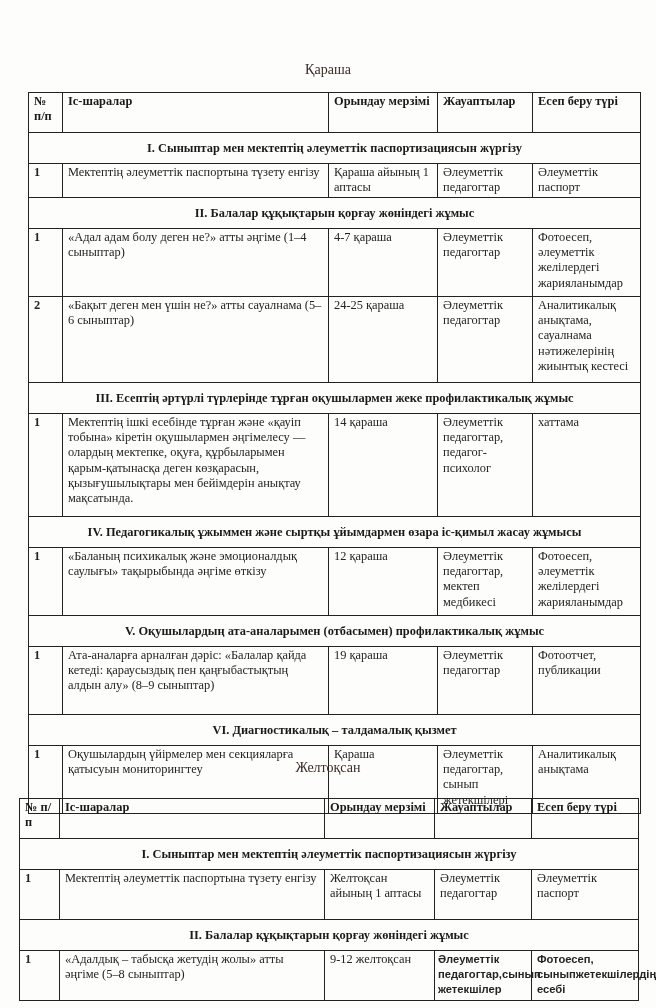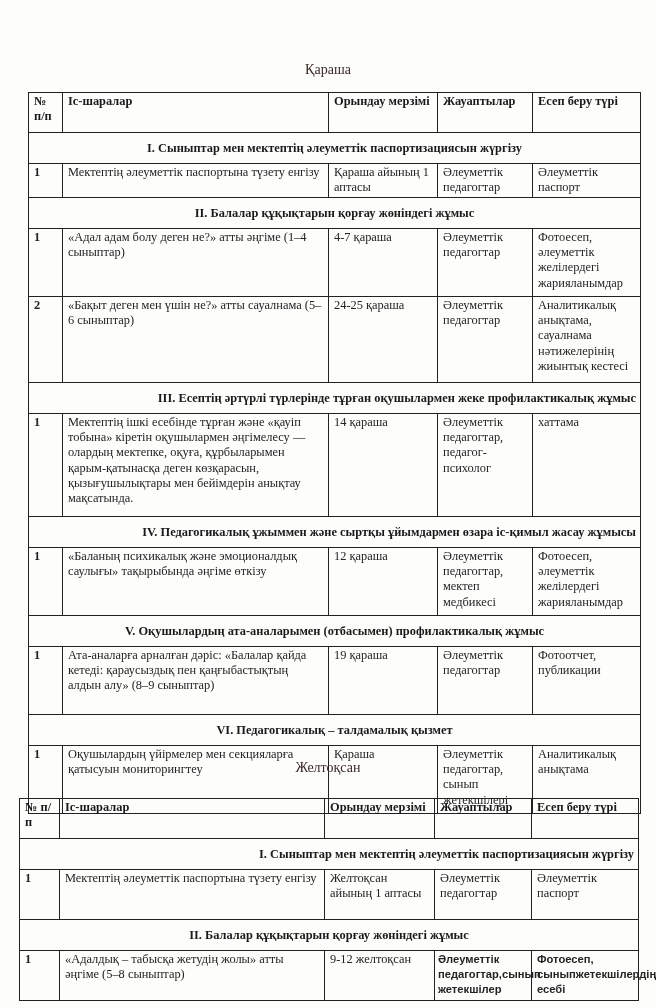--- a/index.html
+++ b/index.html
@@ -15,21 +15,21 @@
   }
   table.plan td, table.plan th {
     border: 1.3px solid #222; vertical-align: top; padding: 1px 5px 1px 5px;
     text-align: left; font-weight: normal; color: #242424;
   }
   table.plan th { font-weight: bold; color: #1a1a1a; }
   table.plan td.num { font-weight: bold; }
   table.plan tr.section td {
     font-weight: bold; text-align: center; padding: 8px 4px; line-height: 14px; color: #1a1a1a;
   }
-  table.plan tr.section td.left { text-align: right; }
+  table.plan tr.section td.left { text-align: center; }
   table.plan td.sans-bold { font-family: "Liberation Sans", "DejaVu Sans", sans-serif; font-size: 11.2px; line-height: 15px; font-weight: bold; }
 </style>
 </head>
 <body>
 
 <div class="month-title" style="top:62px;">Қараша</div>
 
 <table class="plan" style="left:28px; top:92px; width:612px;">
   <colgroup>
     <col style="width:34px">
@@ -103,21 +103,21 @@
   </tr>
   <tr style="height:68px;">
     <td class="num">1</td>
     <td>Ата-аналарға арналған дәріс: «Балалар қайда кетеді: қараусыздық пен қаңғыбастықтың алдын алу» (8–9 сыныптар)</td>
     <td>19 қараша</td>
     <td>Әлеуметтік педагогтар</td>
     <td>Фотоотчет, публикации</td>
   </tr>
 
   <tr class="section" style="height:16px;">
-    <td colspan="5">VI. Педагогикалық – талдамалық қызмет</td>
+    <td colspan="5">VI. Диагностикалық – талдамалық қызмет</td>
   </tr>
   <tr style="height:68px;">
     <td class="num">1</td>
     <td>Оқушылардың үйірмелер мен секцияларға қатысуын мониторингтеу</td>
     <td>Қараша</td>
     <td>Әлеуметтік педагогтар, сынып жетекшілері</td>
     <td>Аналитикалық анықтама</td>
   </tr>
 </tbody>
   </table>

